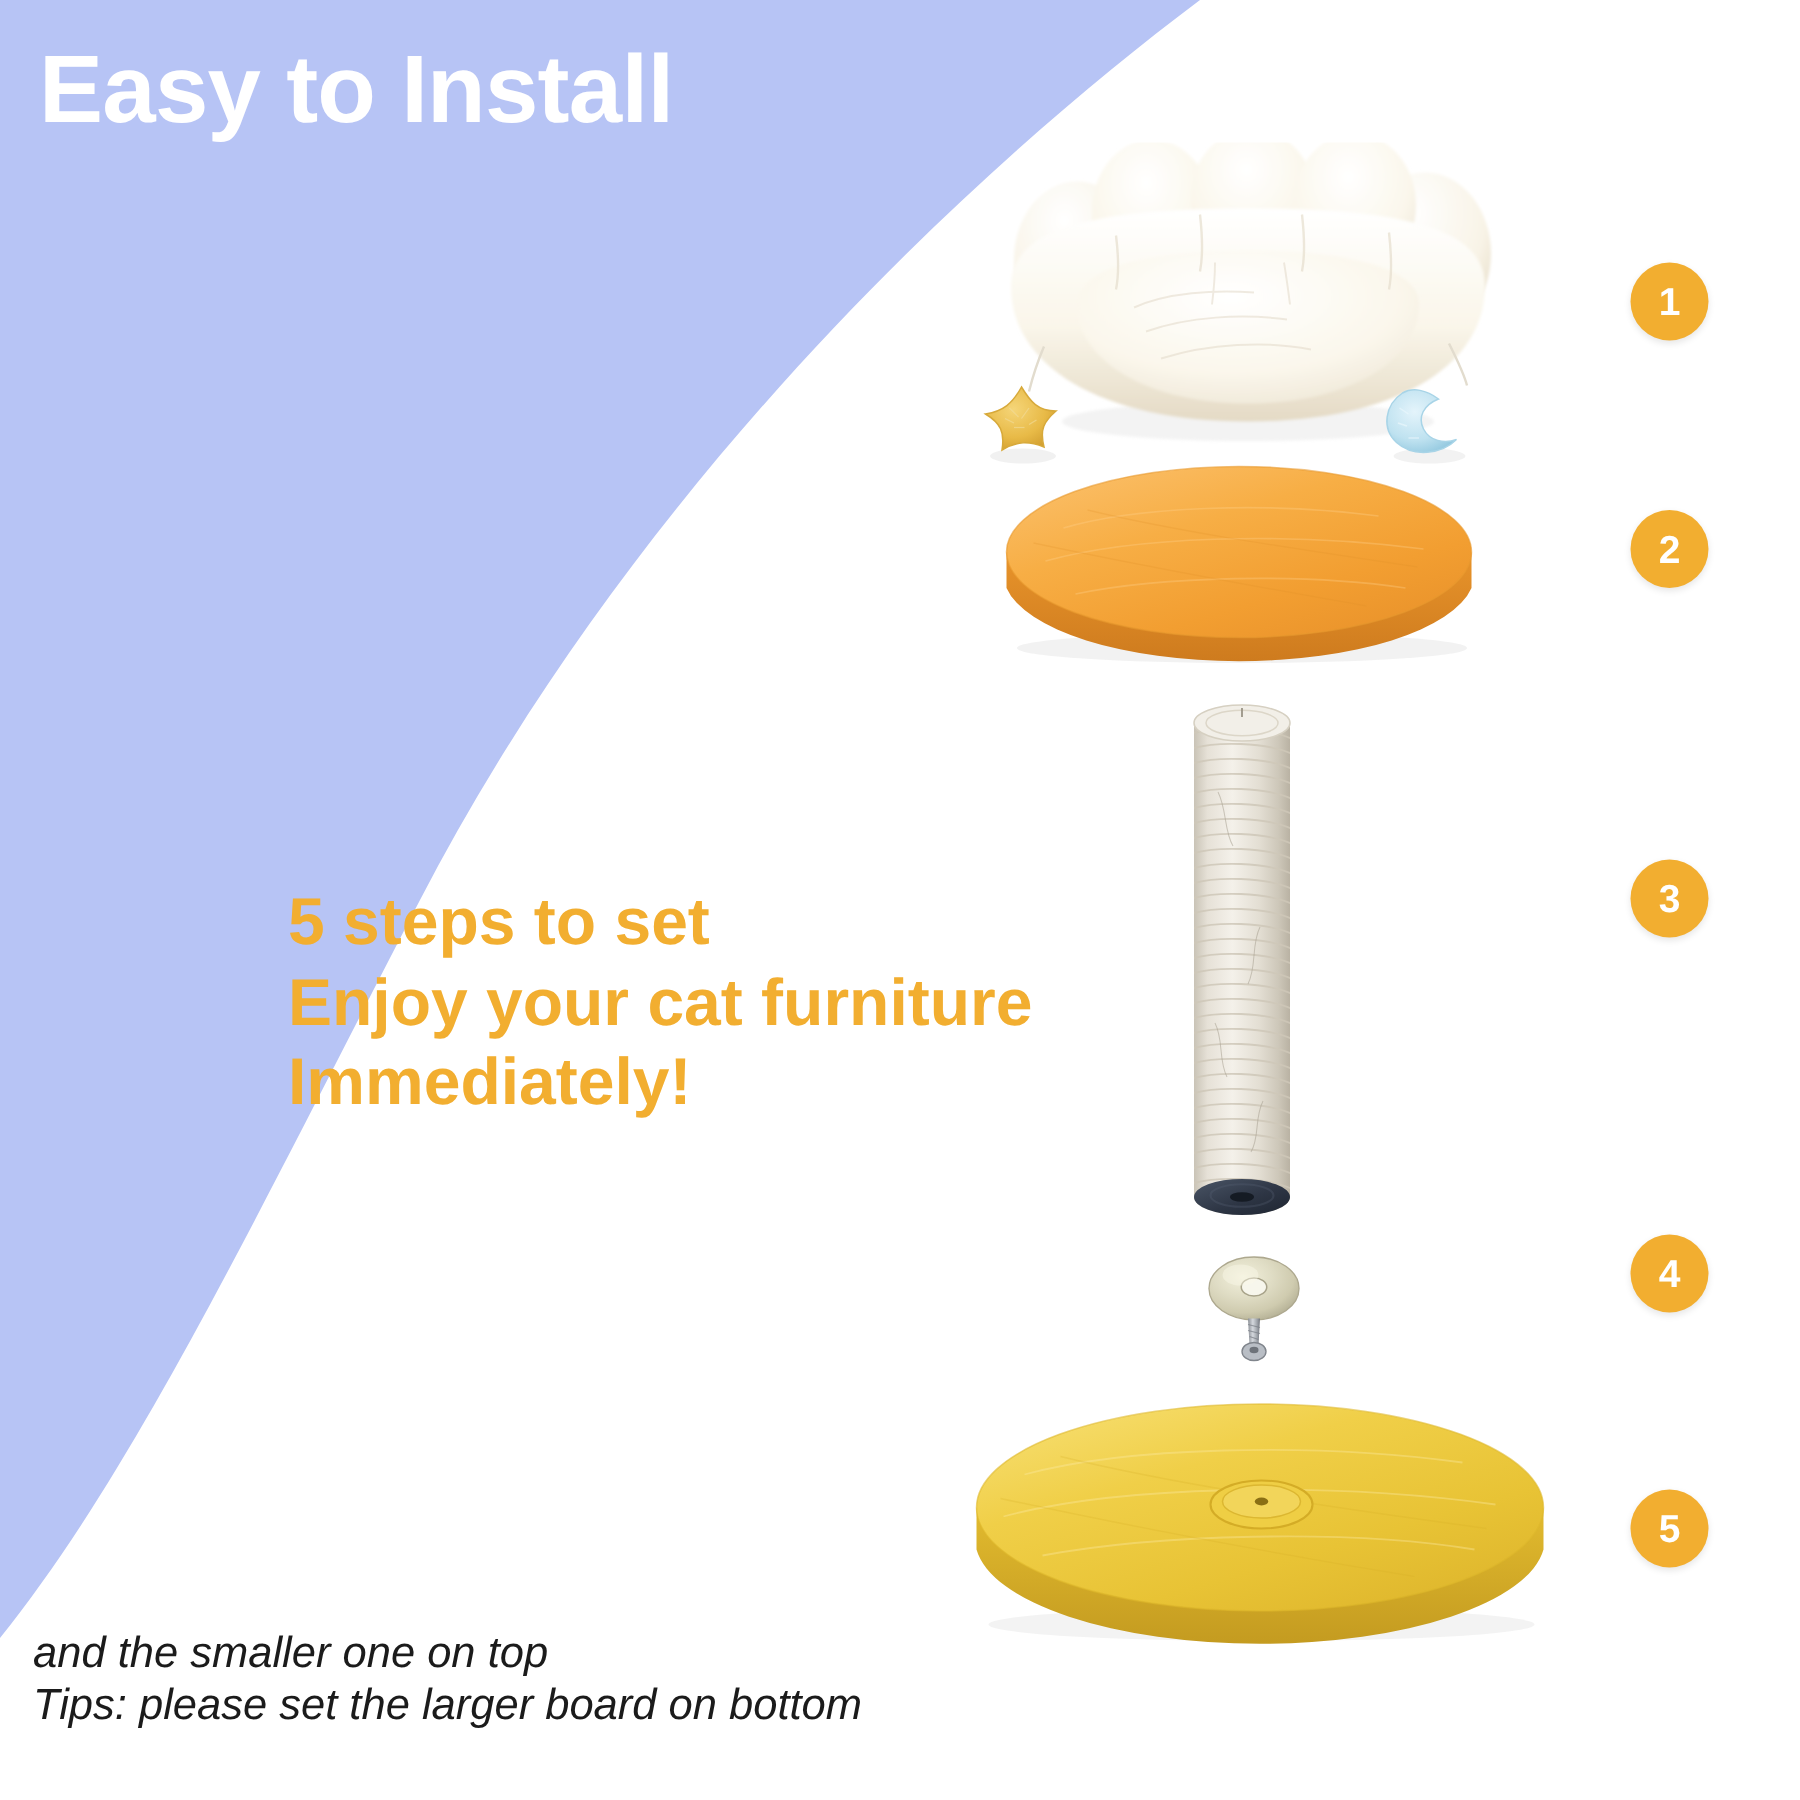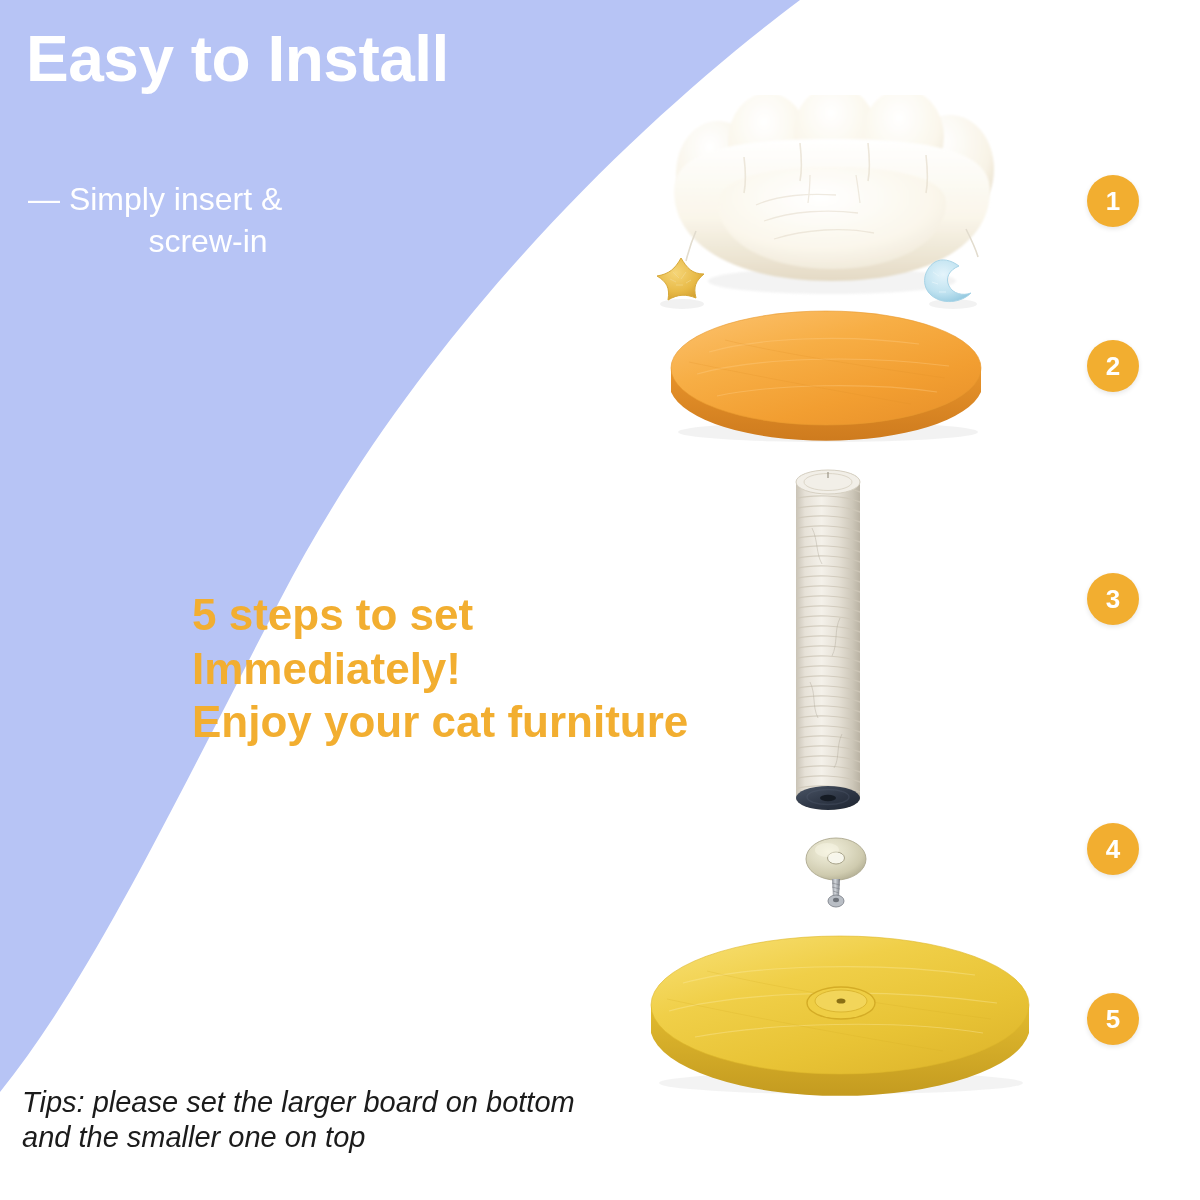--- a/index.html
+++ b/index.html
@@ -127,34 +127,30 @@
 
 <div class="page">
 
   <svg class="bg-svg" viewBox="0 0 1200 1200">
     <rect x="0" y="0" width="1200" height="1200" fill="#FFFFFF"></rect>
     <path d="M0,0 L800,0 C640,120 420,330 280,600 C170,812 90,980 0,1092 Z" fill="#B7C4F5"></path>
   </svg>
 
   <div class="headline">Easy to Install</div>
 
-  <div class="subhead">
-    <span class="dash-line">— Simply insert &amp;</span>
-    <span class="second-line">screw-in</span>
-  </div>
 
   <div class="promo">
     <div>5 steps to set</div>
+    <div>Enjoy your cat furniture</div>
     <div>Immediately!</div>
-    <div>Enjoy your cat furniture</div>
   </div>
 
   <div class="tips">
+    <div>and the smaller one on top</div>
     <div>Tips: please set the larger board on bottom</div>
-    <div>and the smaller one on top</div>
   </div>
 
   <div class="part bed-wrap">
     <svg class="bed-svg" viewBox="0 0 340 205">
       <defs>
         <radialGradient id="furA" cx="45%" cy="30%" r="75%">
           <stop offset="0%" stop-color="#FFFFFF"></stop>
           <stop offset="65%" stop-color="#FBF7EC"></stop>
           <stop offset="100%" stop-color="#EFE8D8"></stop>
         </radialGradient>

